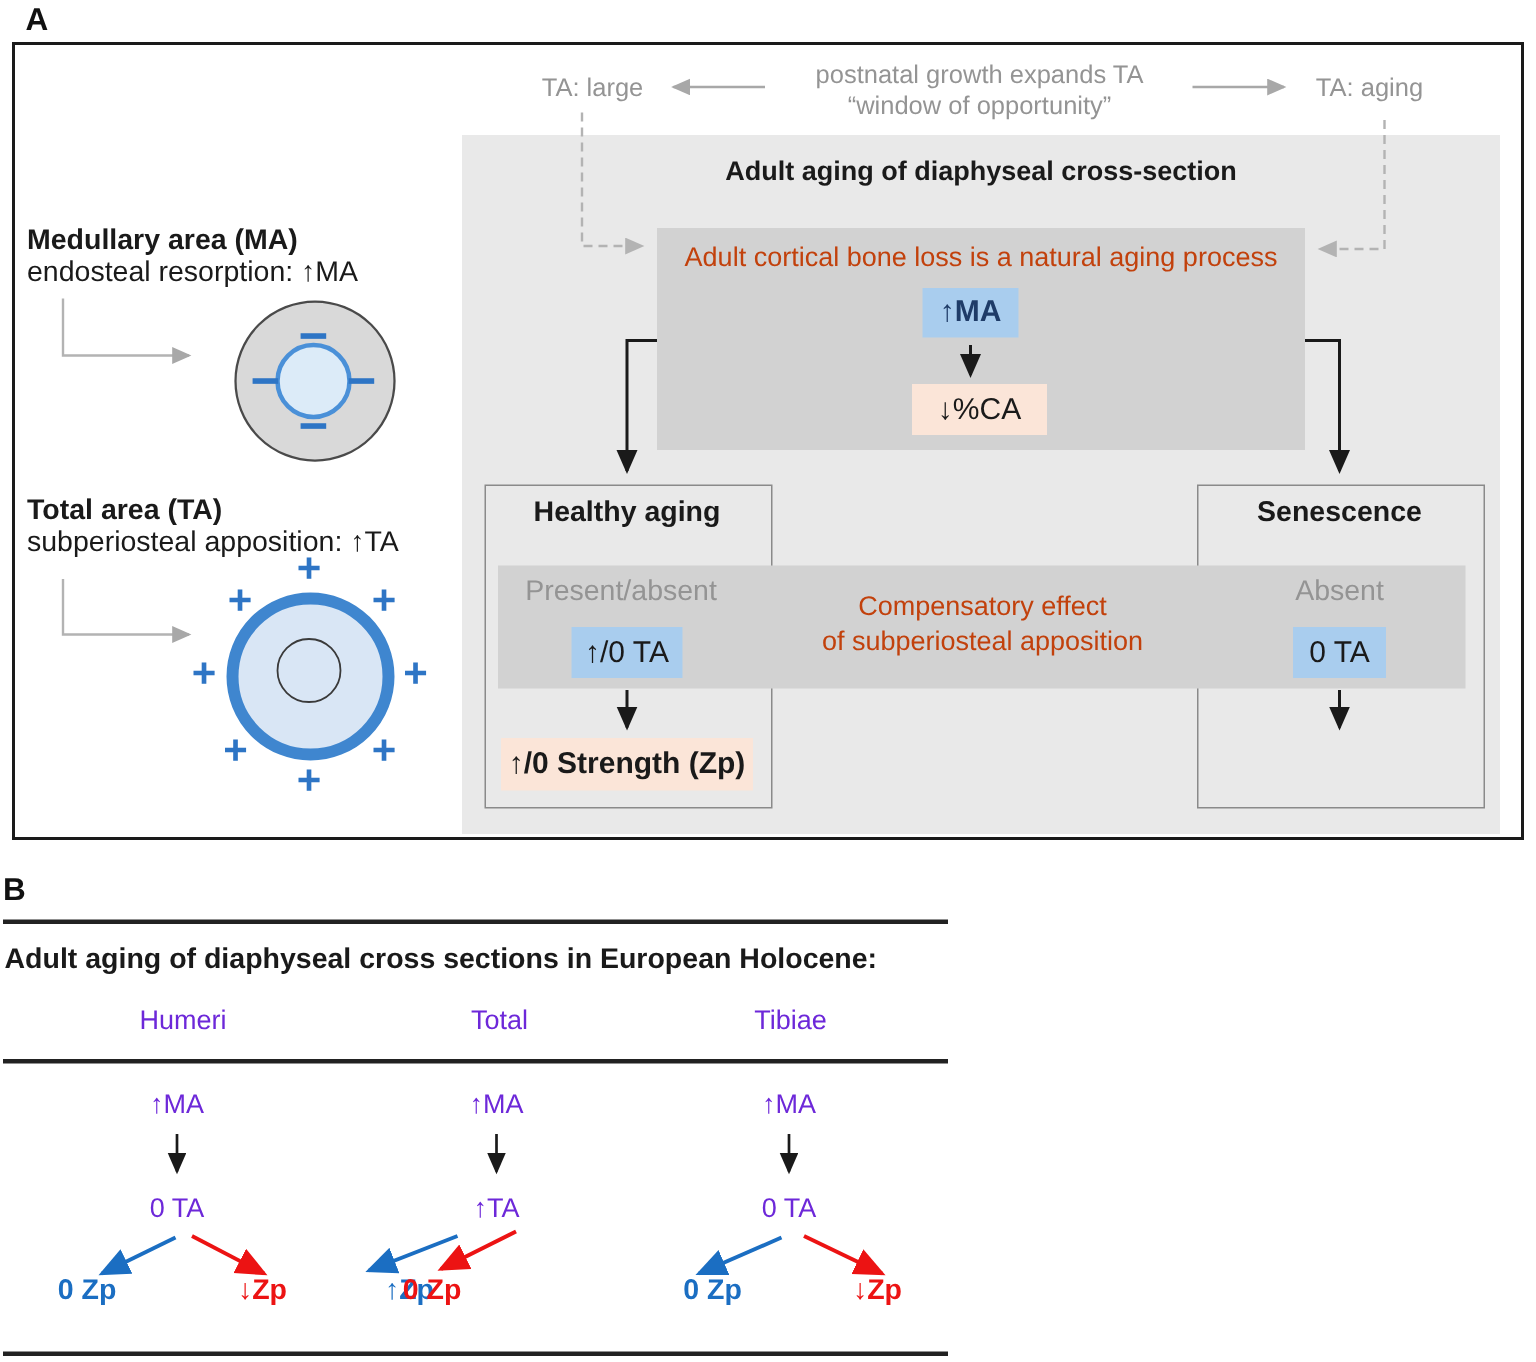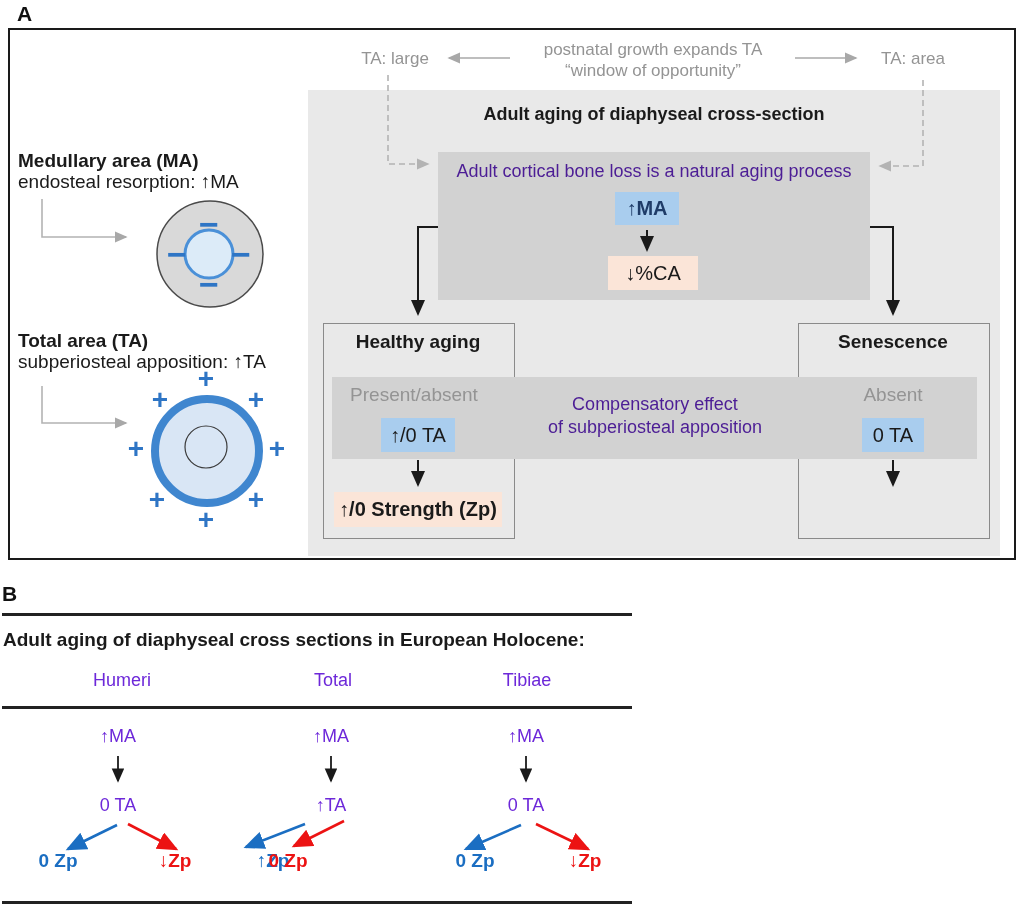--- a/index.html
+++ b/index.html
@@ -3,21 +3,21 @@
 <meta charset="utf-8">
 <style>
   html,body{margin:0;padding:0;background:#fff;}
   #root{position:relative;width:1024px;height:908px;background:#fff;
         font-family:"Liberation Sans","DejaVu Sans",sans-serif;color:#1a1a1a;overflow:hidden;}
   .abs{position:absolute;}
   .ctr{transform:translateX(-50%);white-space:nowrap;}
   .ctr2{transform:translate(-50%,-50%);white-space:nowrap;}
   .panel-label{font-size:21px;font-weight:700;color:#111;}
   .muted{color:#949494;}
-  .gray-txt{color:#4c1d95;}
+  .gray-txt{color:#c2410c;}
   #panelA{left:8px;top:28px;width:1004px;height:528px;border:2px solid #1a1a1a;background:#fff;}
   #bigbox{left:308px;top:90px;width:692px;height:466px;background:#e9e9e9;z-index:1;}
   #innerbox{left:438px;top:152px;width:432px;height:148px;background:#d2d2d2;z-index:2;}
   .branch-box{top:323px;width:190px;height:214px;border:1.5px solid #8a8a8a;z-index:3;}
   #band{left:332px;top:377px;width:645px;height:82px;background:#d2d2d2;z-index:4;}
   #overlay{left:0;top:0;z-index:5;pointer-events:none;}
   .txt{z-index:6;}
   .chip{z-index:6;display:flex;align-items:center;justify-content:center;}
   .chip-blue{background:#a9cdee;}
   .chip-peach{background:#fbe5d8;}
@@ -42,21 +42,21 @@
 
   <div class="abs" id="bigbox"></div>
   <div class="abs" id="innerbox"></div>
   <div class="abs branch-box" style="left:323px;"></div>
   <div class="abs branch-box" style="left:798px;"></div>
   <div class="abs" id="band"></div>
 
   <div class="abs ctr txt muted fs17" style="left:653px;top:40px;">postnatal growth expands TA</div>
   <div class="abs ctr txt muted fs17" style="left:653px;top:61px;">“window of opportunity”</div>
   <div class="abs ctr txt muted fs17" style="left:395px;top:49px;">TA: large</div>
-  <div class="abs ctr txt muted fs17" style="left:913px;top:49px;">TA: area</div>
+  <div class="abs ctr txt muted fs17" style="left:913px;top:49px;">TA: aging</div>
 
   <div class="abs txt bold fs19" style="left:18px;top:150px;">Medullary area (MA)</div>
   <div class="abs txt fs19" style="left:18px;top:171px;">endosteal resorption: ↑MA</div>
   <div class="abs ctr2 mark minus" style="left:209px;top:224px;">−</div>
   <div class="abs ctr2 mark minus" style="left:177px;top:254px;">−</div>
   <div class="abs ctr2 mark minus" style="left:241px;top:254px;">−</div>
   <div class="abs ctr2 mark minus" style="left:209px;top:284px;">−</div>
 
   <div class="abs txt bold fs19" style="left:18px;top:330px;">Total area (TA)</div>
   <div class="abs txt fs19" style="left:18px;top:351px;">subperiosteal apposition: ↑TA</div>

